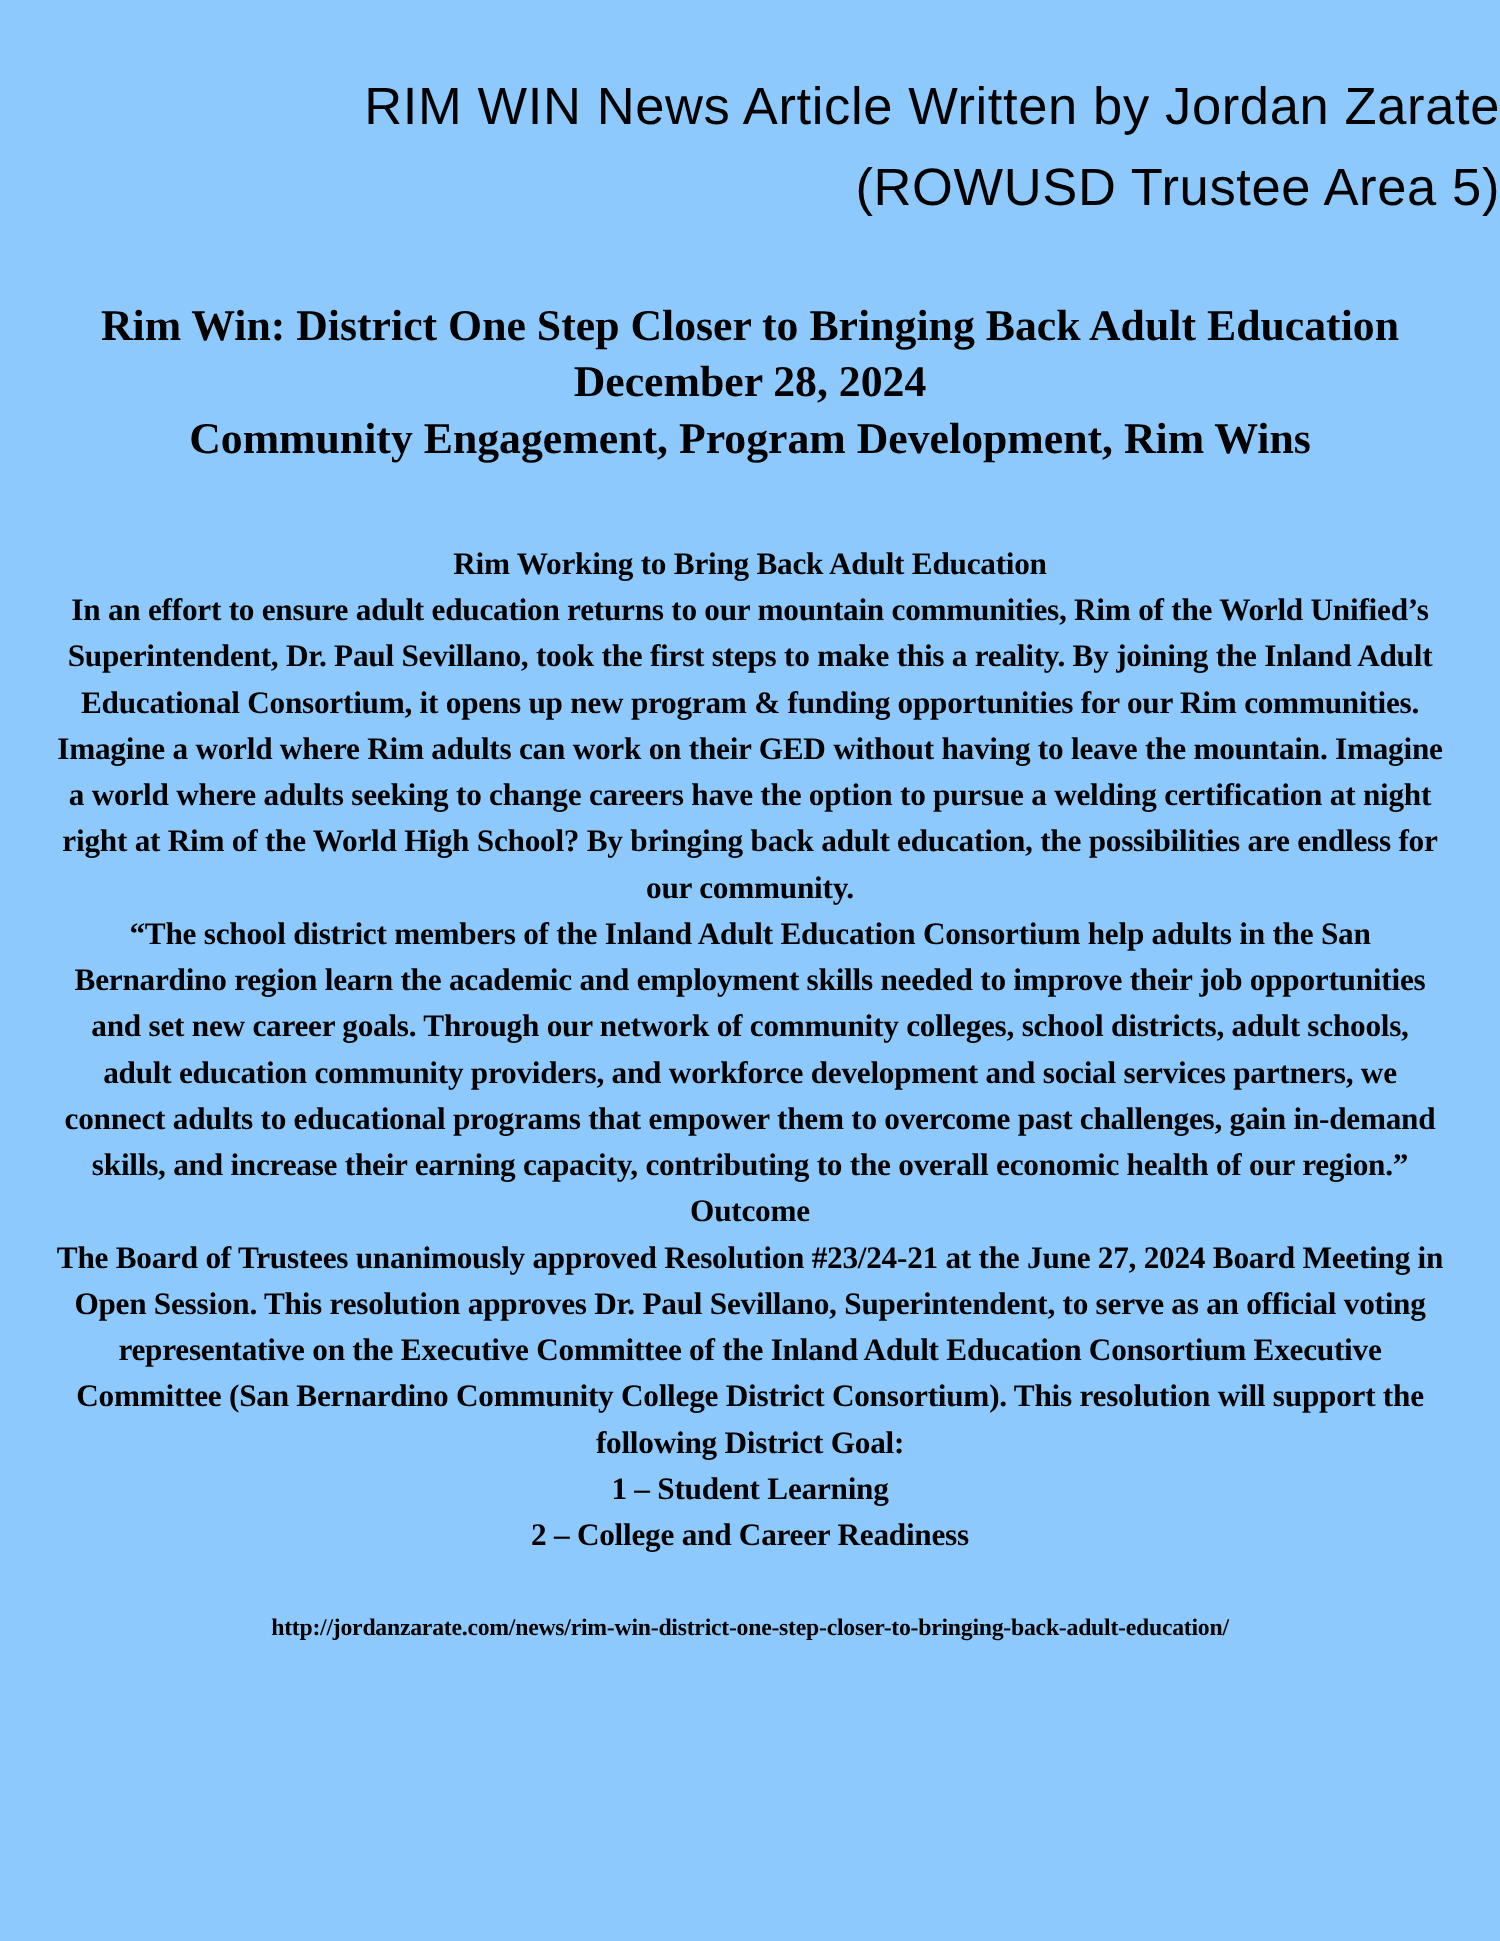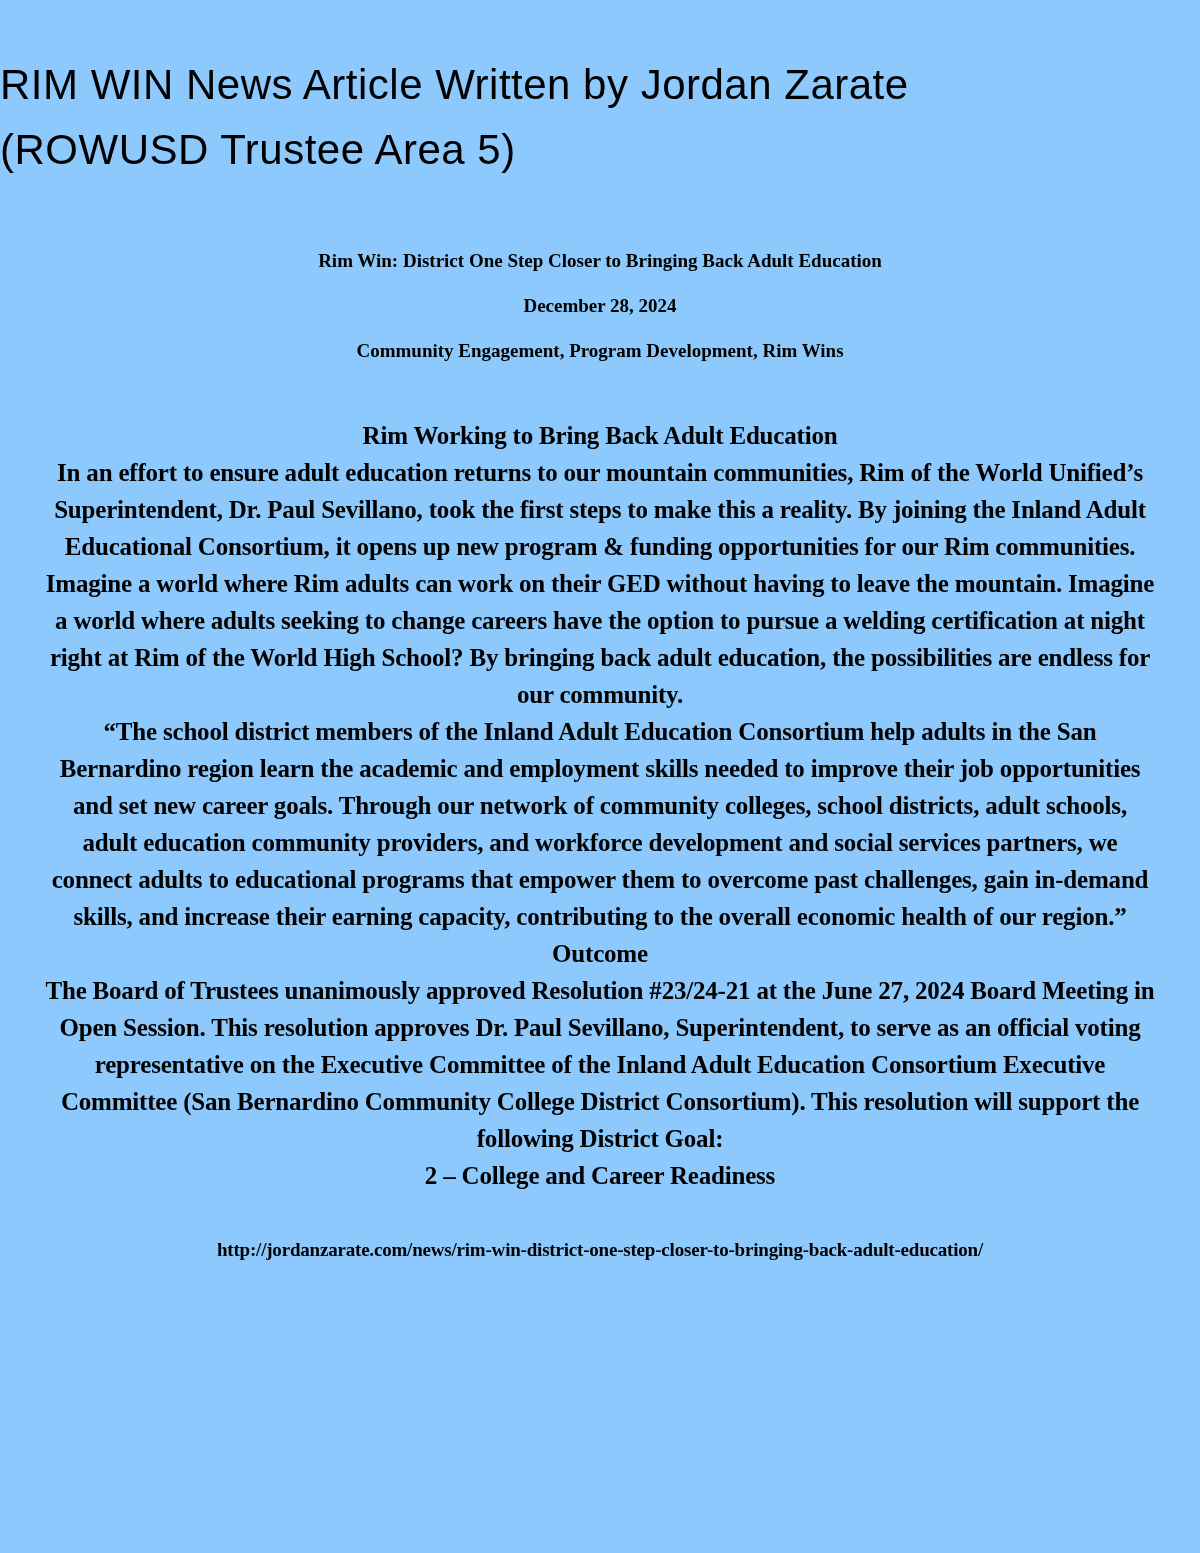--- a/index.html
+++ b/index.html
@@ -13,41 +13,41 @@
     background: #8dc9fc;
     color: #000000;
     overflow: hidden;
     box-sizing: border-box;
   }
   .page-title {
     font-family: "Liberation Sans", "DejaVu Sans", sans-serif;
     font-weight: 500;
     font-size: 42px;
     line-height: 65px;
-    text-align: left;
+    text-align: right;
     padding-top: 52px;
     white-space: pre-line;
     letter-spacing: 0.5px;
   }
   .headline-block {
     font-family: "Liberation Serif", "DejaVu Serif", serif;
     font-weight: bold;
-    font-size: 19px;
+    font-size: 35px;
     line-height: 45px;
     text-align: center;
     margin-top: 56px;
     padding: 0 40px;
   }
   .article-body {
     font-family: "Liberation Serif", "DejaVu Serif", serif;
     font-weight: bold;
     font-size: 25px;
     line-height: 37px;
     text-align: center;
-    margin-top: 44px;
+    margin-top: 60px;
     padding: 0 44px;
     letter-spacing: -0.2px;
   }
   .article-body .section-heading,
   .article-body .section-text,
   .article-body .goal-line {
     margin: 0;
   }
   .article-url {
     font-family: "Liberation Serif", "DejaVu Serif", serif;
@@ -78,19 +78,20 @@
   <div class="article-body">
 
     <div class="section-heading">Rim Working to Bring Back Adult Education</div>
     <div class="section-text">In an effort to ensure adult education returns to our mountain communities, Rim of the World Unified’s Superintendent, Dr. Paul Sevillano, took the first steps to make this a reality. By joining the Inland Adult Educational Consortium, it opens up new program &amp; funding opportunities for our Rim communities. Imagine a world where Rim adults can work on their GED without having to leave the mountain. Imagine a world where adults seeking to change careers have the option to pursue a welding certification at night right at Rim of the World High School? By bringing back adult education, the possibilities are endless for our community.</div>
 
     <div class="section-text">“The school district members of the Inland Adult Education Consortium help adults in the San Bernardino region learn the academic and employment skills needed to improve their job opportunities and set new career goals. Through our network of community colleges, school districts, adult schools, adult education community providers, and workforce development and social services partners, we connect adults to educational programs that empower them to overcome past challenges, gain in-demand skills, and increase their earning capacity, contributing to the overall economic health of our region.”</div>
 
     <div class="section-heading">Outcome</div>
     <div class="section-text">The Board of Trustees unanimously approved Resolution #23/24-21 at the June 27, 2024 Board Meeting in Open Session. This resolution approves Dr. Paul Sevillano, Superintendent, to serve as an official voting representative on the Executive Committee of the Inland Adult Education Consortium Executive Committee (San Bernardino Community College District Consortium). This resolution will support the following District Goal:</div>
 
+    <div class="goal-line">1 – Student Learning</div>
     <div class="goal-line">2 – College and Career Readiness</div>
 
   </div>
 
   <div class="article-url">http://jordanzarate.com/news/rim-win-district-one-step-closer-to-bringing-back-adult-education/</div>
 
 </div>
 
 </body></html>

